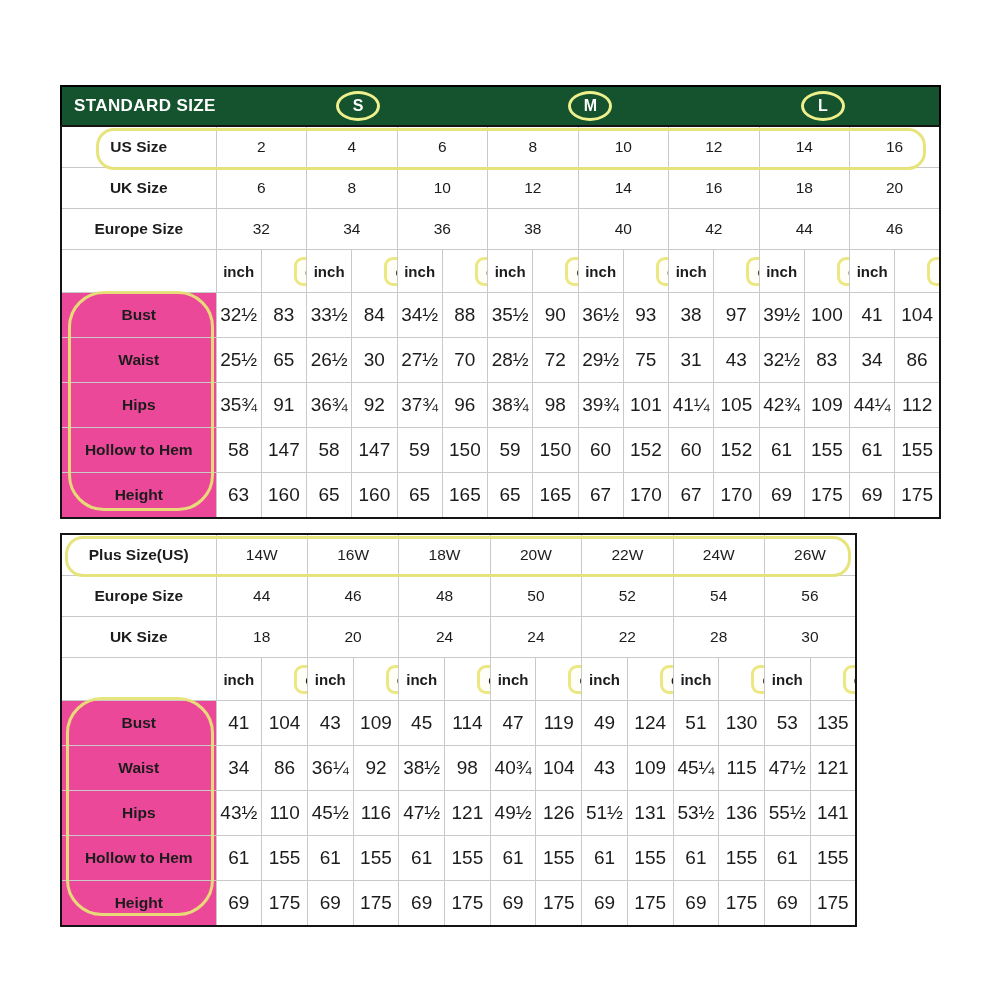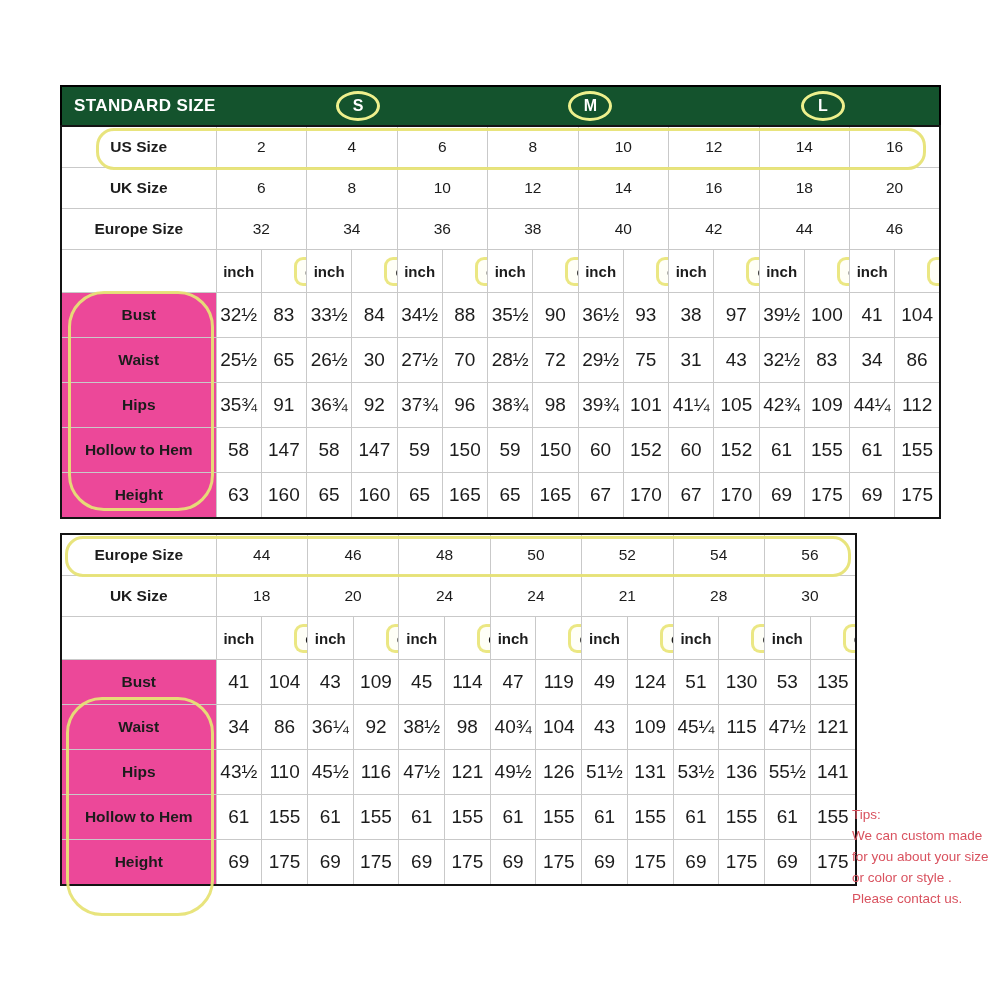--- a/index.html
+++ b/index.html
@@ -240,36 +240,46 @@
           <col>
           <col>
           <col>
           <col>
           <col>
           <col>
           <col>
         </colgroup>
         <tbody>
           <tr>
+            <th class="row-label size-val">Plus Size(US)</th>
+            <td class="size-val" colspan="2">14W</td>
+            <td class="size-val" colspan="2">16W</td>
+            <td class="size-val" colspan="2">18W</td>
+            <td class="size-val" colspan="2">20W</td>
+            <td class="size-val" colspan="2">22W</td>
+            <td class="size-val" colspan="2">24W</td>
+            <td class="size-val" colspan="2">26W</td>
+          </tr>
+          <tr>
             <th class="row-label size-val">Europe Size</th>
             <td class="size-val" colspan="2">44</td>
             <td class="size-val" colspan="2">46</td>
             <td class="size-val" colspan="2">48</td>
             <td class="size-val" colspan="2">50</td>
             <td class="size-val" colspan="2">52</td>
             <td class="size-val" colspan="2">54</td>
             <td class="size-val" colspan="2">56</td>
           </tr>
           <tr>
             <th class="row-label size-val">UK Size</th>
             <td class="size-val" colspan="2">18</td>
             <td class="size-val" colspan="2">20</td>
             <td class="size-val" colspan="2">24</td>
             <td class="size-val" colspan="2">24</td>
-            <td class="size-val" colspan="2">21</td>
+            <td class="size-val" colspan="2">22</td>
             <td class="size-val" colspan="2">28</td>
             <td class="size-val" colspan="2">30</td>
           </tr>
           <tr>
             <th class="row-label unit-cell"></th>
             <td class="unit-cell">inch</td>
             <td class="unit-cell"><span class="cm-box">cm</span></td>
             <td class="unit-cell">inch</td>
             <td class="unit-cell"><span class="cm-box">cm</span></td>
             <td class="unit-cell">inch</td>
@@ -367,21 +377,14 @@
             <td class="measure-val">175</td>
             <td class="measure-val">69</td>
             <td class="measure-val">175</td>
           </tr>
         </tbody>
       </table>
     <div class="annot" id="annot-plus-row"></div>
     <div class="annot" id="annot-plus-labels"></div>
   </div>
 
-  <div class="tips">
-    <div class="tline">Tips:</div>
-    <div class="tline">We can custom made</div>
-    <div class="tline">for you about your size</div>
-    <div class="tline">or color or style .</div>
-    <div class="tline">Please contact us.</div>
-  </div>
 
 </div>
 
 </body></html>

